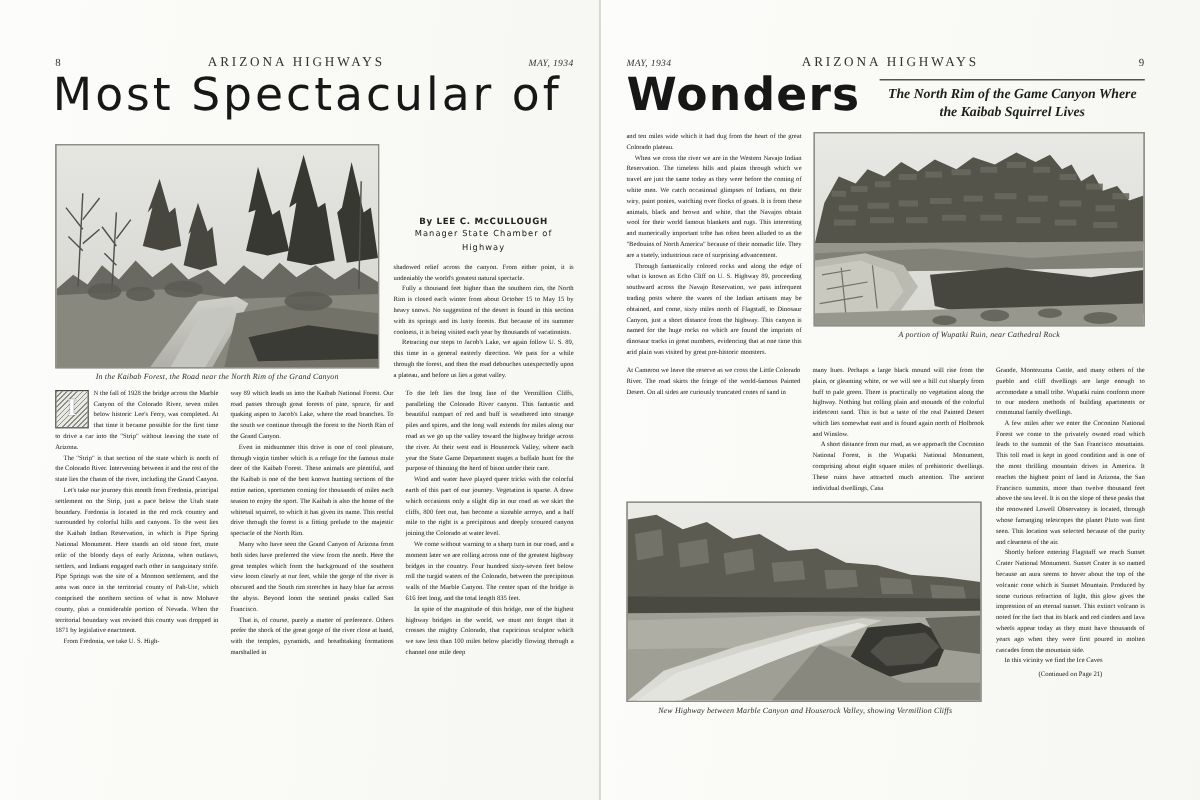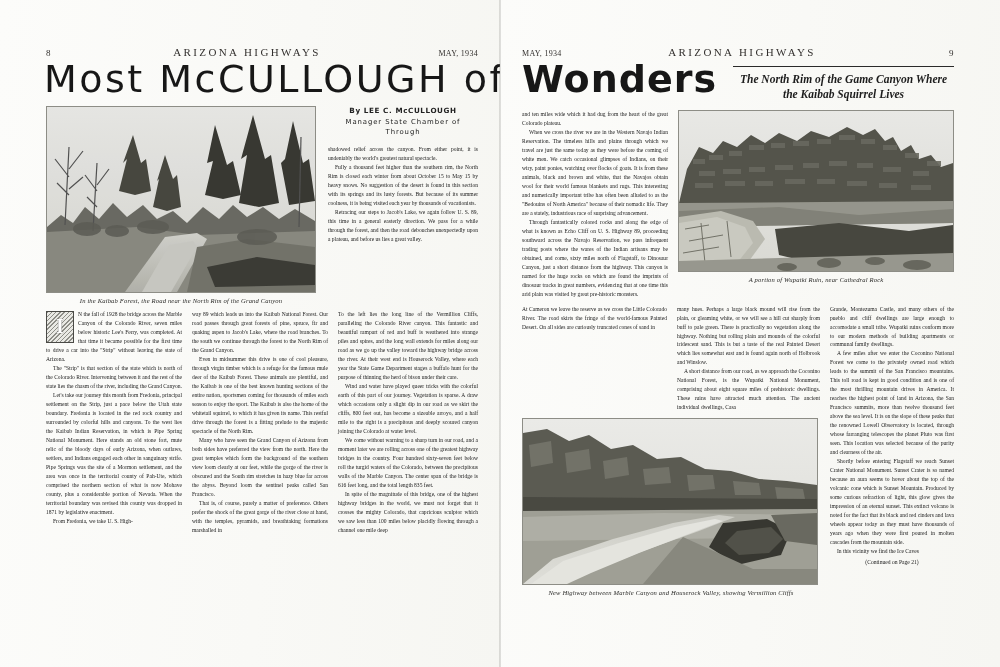--- a/index.html
+++ b/index.html
@@ -56,20 +56,21 @@
   .runhead .mag {
     flex: 1;
     text-align: center;
     letter-spacing: 2.4px;
     font-size: 11px;
   }
   .runhead .date {
     width: 70px;
     font-size: 8px;
     letter-spacing: 0.3px;
+    font-style: italic;
   }
   .runhead.lft .folio { text-align: left; }
   .runhead.lft .date  { text-align: right; }
   .runhead.rgt .date  { text-align: left; order: -1; width: 48px; }
   .runhead.rgt .pageno { width: 40px; text-align: right; font-size: 9px; }
 
   
   .titlerow { display: flex; align-items: flex-start; margin-top: 2px; }
   .bigtitle {
     font-family: "DejaVu Sans", sans-serif;
@@ -176,24 +177,24 @@
 
   <div class="page left">
 
     <div class="runhead lft">
       <div class="folio">8</div>
       <div class="mag">ARIZONA HIGHWAYS</div>
       <div class="date">MAY, 1934</div>
     </div>
 
     <div class="titlerow">
-      <div class="bigtitle left-t">Most McCULLOUGH of</div>
-    </div>
-
-    <div style="display:flex; margin-top:6px;">
+      <div class="bigtitle left-t">Most Spectacular of</div>
+    </div>
+
+    <div style="display:flex; margin-top:20px;align-items:flex-end;">
       <div style="width:272px;">
         <div class="photo" style="width:268px;height:185px;">
           <svg width="268" height="185" viewBox="0 0 268 185" preserveAspectRatio="none">
             <defs>
               <linearGradient id="skyg" x1="0" y1="0" x2="0" y2="1">
                 <stop offset="0%" stop-color="#efefec"></stop>
                   <stop offset="100%" stop-color="#dcdcd6"></stop>
               </linearGradient>
               <linearGradient id="roadg" x1="0" y1="0" x2="0" y2="1">
                 <stop offset="0%" stop-color="#d8d8d2"></stop>
@@ -236,21 +237,21 @@
             </g>
             <rect x="0" y="0" width="268" height="185" fill="#000" opacity="0.04"></rect>
           </svg>
         </div>
         <div class="cap">In the Kaibab Forest, the Road near the North Rim of the Grand Canyon</div>
       </div>
 
       <div style="width:160px; padding-left:12px;">
         <div class="byline">
           <div>By LEE C. McCULLOUGH</div>
-          <div class="sub">Manager State Chamber of Through</div>
+          <div class="sub">Manager State Chamber of Highway</div>
         </div>
         <div class="col" style="margin-top:8px;">
           <p class="noind">shadowed relief across the canyon. From either point, it is undeniably the world's greatest natural spectacle.</p>
           <p>Fully a thousand feet higher than the southern rim, the North Rim is closed each winter from about October 15 to May 15 by heavy snows. No suggestion of the desert is found in this section with its springs and its lusty forests. But because of its summer coolness, it is being visited each year by thousands of vacationists.</p>
           <p>Retracing our steps to Jacob's Lake, we again follow U. S. 89, this time in a general easterly direction. We pass for a while through the forest, and then the road debouches unexpectedly upon a plateau, and before us lies a great valley.</p>
         </div>
       </div>
     </div>
 
     <div class="cols" style="margin-top:6px;">

